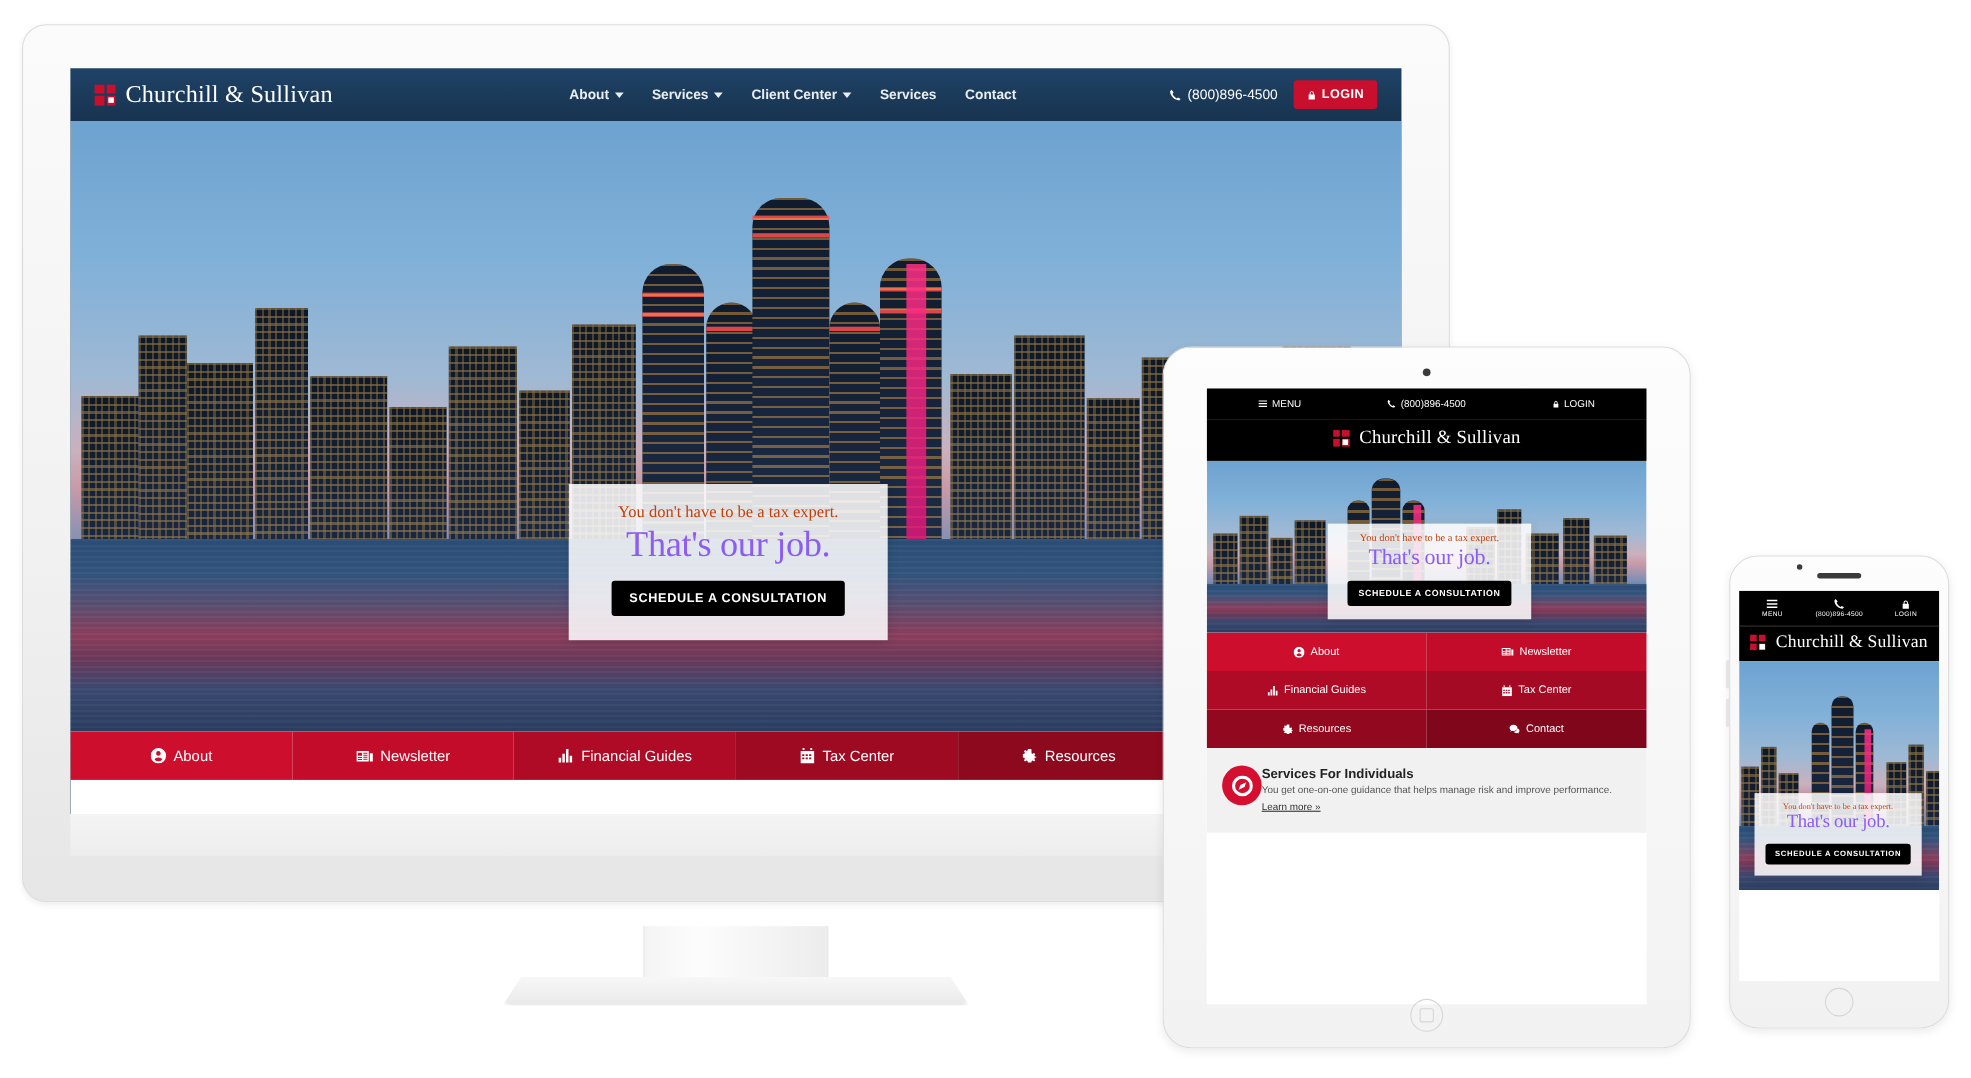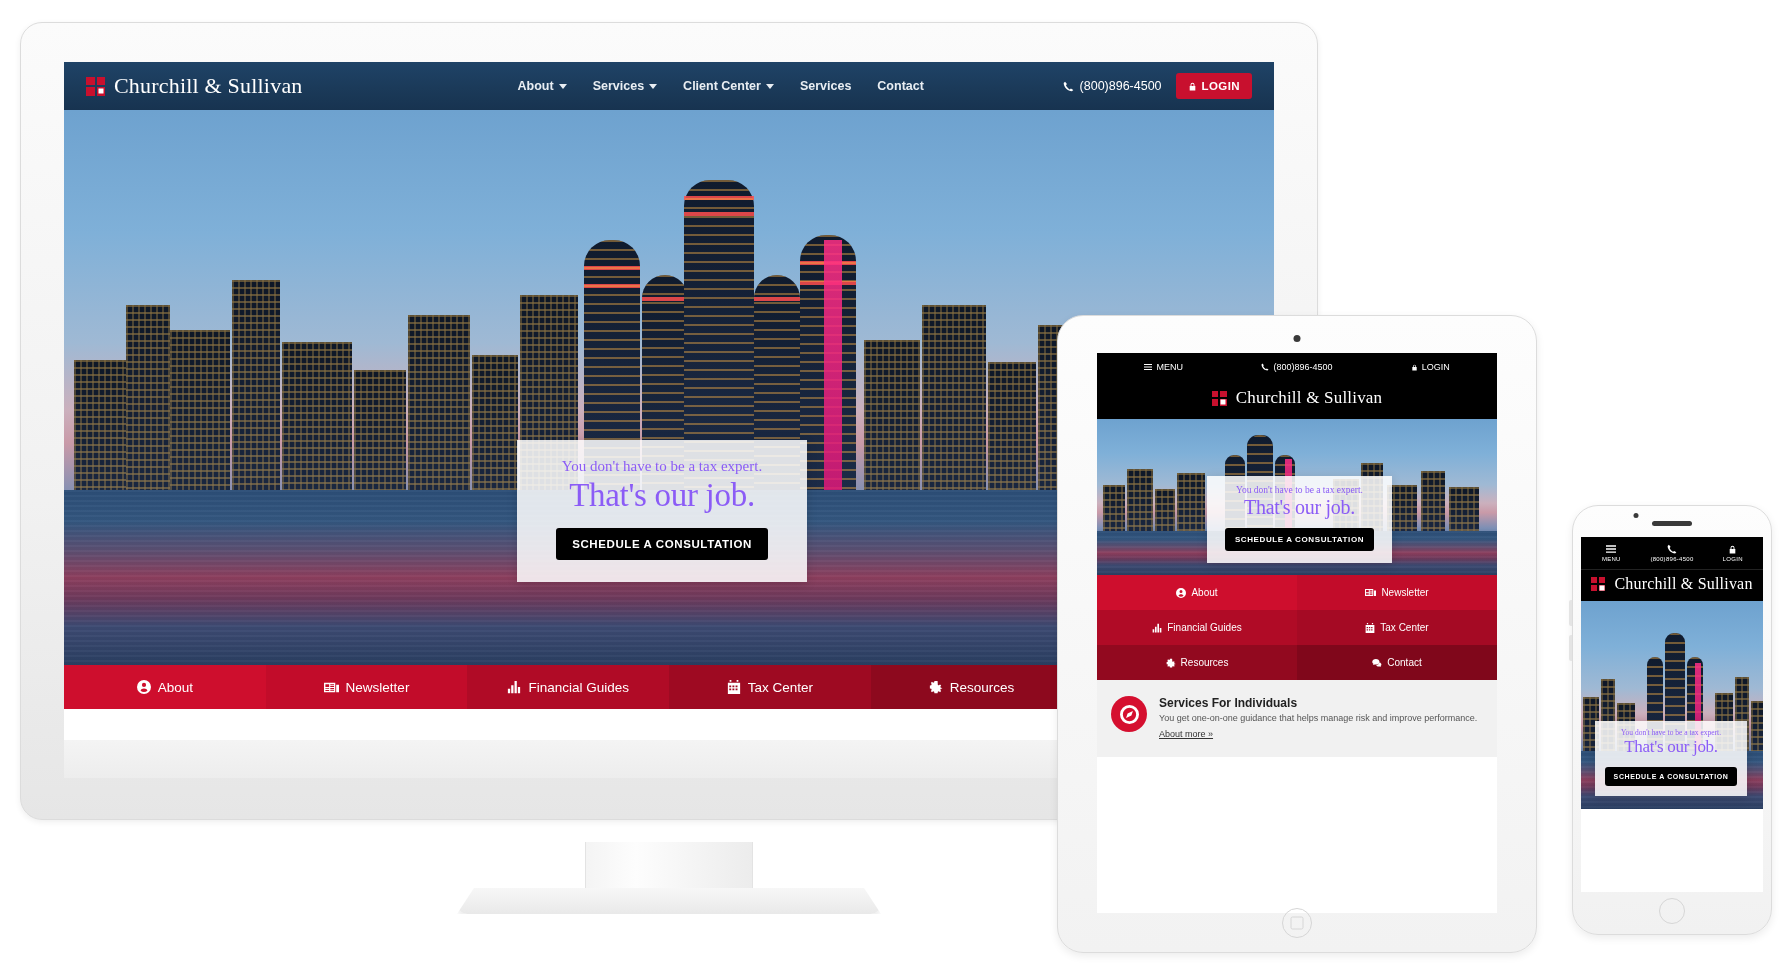--- a/index.html
+++ b/index.html
@@ -98,21 +98,21 @@
   }
   .tower .band { position:absolute; left:0; right:0; height:4px; background:#ff4d4d; opacity:.85; }
   .pink-glow{ position:absolute; bottom:175px; width:18px; background:linear-gradient(180deg,#ff2f86,#e0187a); opacity:.85; }
 
   .hero-card {
     position:absolute; left:453px; top:330px; width:290px;
     background: rgba(255,255,255,.86);
     padding:18px 14px 22px; text-align:center;
     box-shadow: 0 2px 10px rgba(0,0,0,.14);
   }
-  .hero-sub { font-family:"Liberation Serif", serif; font-size:15px; color:#8b5cf6; }
+  .hero-sub { font-family:"Liberation Serif", serif; font-size:15px; color:#c2410c; }
   .hero-title { font-family:"Liberation Serif", serif; font-size:33px; color:#8b5cf6; margin:2px 0 14px; letter-spacing:-.3px; }
   .btn-cta {
     display:inline-block; background:#000000; color:#fff; font-size:11.5px; font-weight:bold;
     padding:10px 16px; border-radius:3px; letter-spacing:.6px;
   }
 
   .d-redbar { display:flex; height:44px; }
   .d-redbar .cell {
     flex:1; display:flex; align-items:center; justify-content:center; gap:7px;
     color:#fff; font-size:13.5px;
@@ -154,21 +154,21 @@
 
   .t-grid { display:grid; grid-template-columns:1fr 1fr; }
   .t-grid .cell { height:35px; display:flex; align-items:center; justify-content:center; gap:5px; color:#fff; font-size:10px; }
   .t-grid .cell:nth-child(1){background:#ce0e2d;}
   .t-grid .cell:nth-child(2){background:#c20c2a;}
   .t-grid .cell:nth-child(3){background:#b00b26;}
   .t-grid .cell:nth-child(4){background:#a50a24;}
   .t-grid .cell:nth-child(5){background:#92091f;}
   .t-grid .cell:nth-child(6){background:#80071b;}
 
-  .t-services { background:#f1f1f1; padding:16px 14px; display:flex; gap:12px; align-items:flex-start; }
+  .t-services { background:#f1f1f1; padding:16px 14px; display:flex; align-items:flex-start; }
   .svc-badge { width:36px; height:36px; border-radius:50%; background:#d50f2f; display:flex; align-items:center; justify-content:center; flex:none; color:#fff; }
   .svc-title { font-size:12px; font-weight:bold; color:#222; }
   .svc-desc { font-size:9px; color:#555; margin-top:3px; }
   .svc-link { font-size:9px; color:#333; text-decoration:underline; display:inline-block; margin-top:4px; }
 
   
   .phone { position:absolute; left:1572px; top:505px; width:200px; height:430px; }
   .phone-body {
     position:absolute; inset:0; background:linear-gradient(180deg,#fdfdfd,#f1f1f1);
     border-radius:26px; border:1px solid #dcdcdc; box-shadow:0 3px 9px rgba(0,0,0,.08);
@@ -453,21 +453,21 @@
 
       <div class="t-services">
         <div class="svc-badge">
           <svg width="19" height="19" viewBox="0 0 16 16" fill="#fff">
               <path d="M8 0a8 8 0 1 0 0 16A8 8 0 0 0 8 0zm0 2.4a5.6 5.6 0 1 1 0 11.2A5.6 5.6 0 0 1 8 2.4zm2.9 2.7L6.4 7.2 5.1 10.9l4.5-2.1 1.3-3.7z"></path>
             </svg>
         </div>
         <div>
           <div class="svc-title">Services For Individuals</div>
           <div class="svc-desc">You get one-on-one guidance that helps manage risk and improve performance.</div>
-          <a class="svc-link">About more »</a>
+          <a class="svc-link">Learn more »</a>
         </div>
       </div>
 
     </div>
     <div class="tablet-home"></div>
   </div>
 
   <div class="phone">
     <div class="phone-body"></div>
     <div class="phone-speaker"></div>

